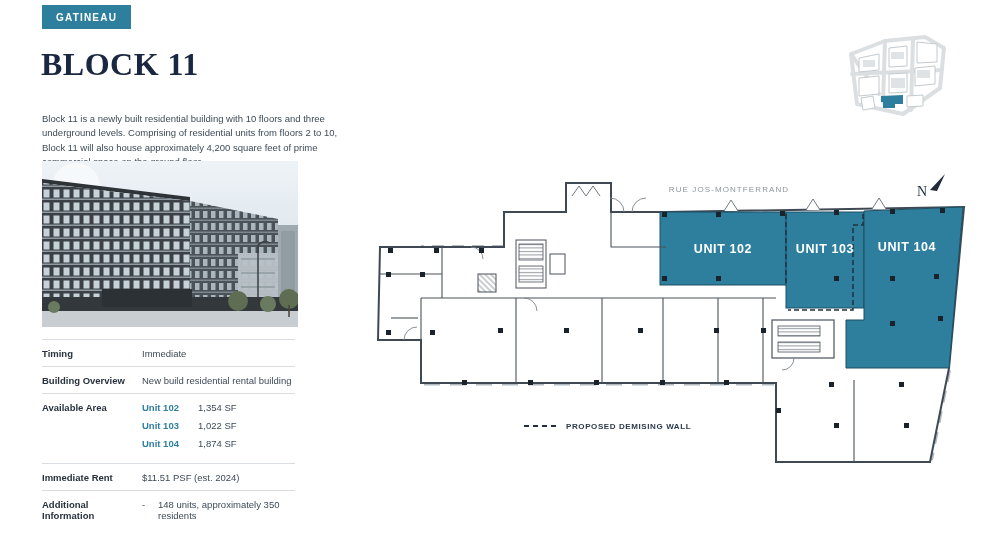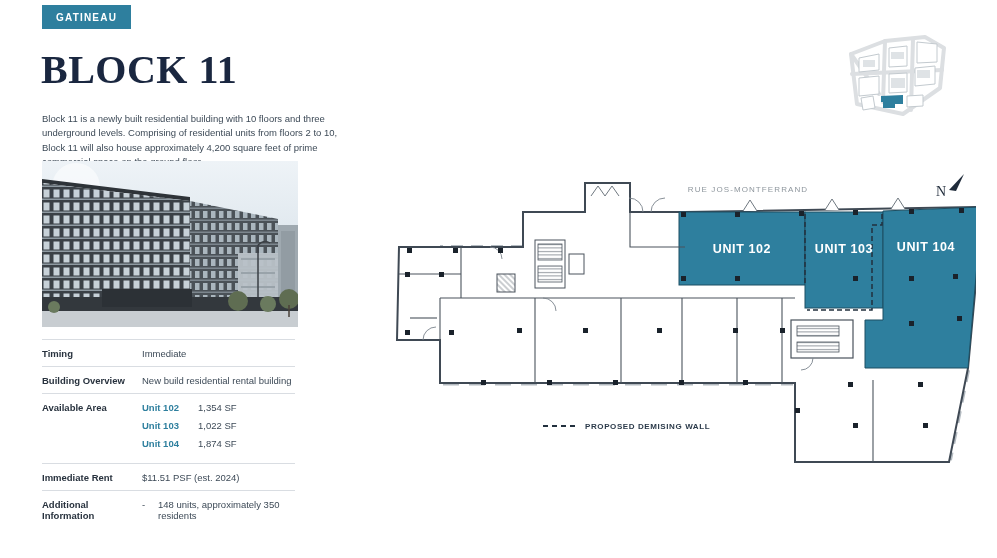--- a/index.html
+++ b/index.html
@@ -1,46 +1,46 @@
 <!DOCTYPE html>
 <html><head>
 <meta charset="utf-8">
 <style>
   html,body{margin:0;padding:0;background:#fff;}
   .page{position:relative;width:968px;height:558px;background:#ffffff;overflow:hidden;
-        font-family:"Liberation Sans",sans-serif;color:#3D4A57;padding-left:8px;}
+        font-family:"Liberation Sans",sans-serif;color:#3D4A57;}
 
   
   .badge{position:absolute;left:42px;top:5px;background:#2E7F9E;color:#fff;
          font-size:10px;font-weight:bold;letter-spacing:1.2px;padding:7px 14px 6px;}
 
   
   .title{position:absolute;left:41px;top:46px;margin:0;font-family:"Liberation Serif",serif;
-         font-weight:700;font-size:40px;color:#1A2740;letter-spacing:.5px;}
+         font-weight:700;font-size:32px;color:#1A2740;letter-spacing:.5px;}
   .desc{position:absolute;left:42px;top:112px;width:300px;margin:0;font-size:9.5px;
         line-height:1.5;color:#3D4A57;}
 
   
   .photo{position:absolute;left:42px;top:161px;width:256px;height:166px;overflow:hidden;}
 
   
   .details{position:absolute;left:42px;top:339px;width:253px;font-size:9.5px;}
   .row{display:grid;grid-template-columns:100px 1fr;border-top:1px solid #D9DDE2;
        padding:8px 0 7px;}
   .label{font-weight:bold;color:#28323E;}
   .value{color:#3D4A57;}
   .unit-row{display:grid;grid-template-columns:56px 1fr;margin-bottom:7px;}
   .unit-name{color:#2E7F9E;font-weight:bold;}
   .contig{border-top:1px solid #D9DDE2;margin-top:2px;padding-top:8px;
           display:grid;grid-template-columns:56px 1fr;}
   .contig .unit-name{line-height:1.4;}
   .info-item{display:grid;grid-template-columns:16px 1fr;margin-bottom:5px;}
 
   
-  .plan{position:absolute;left:393px;top:166px;width:600px;height:362px;text-decoration:underline;}
+  .plan{position:absolute;left:374px;top:166px;width:600px;height:362px;text-decoration:underline;}
   .sitemap{position:absolute;left:845px;top:32px;width:106px;height:88px;}
 
   svg text{font-family:"Liberation Sans",sans-serif;}
   .street-t{font-size:8px;letter-spacing:1.1px;fill:#8E969D;}
   .unit-t{font-size:12.5px;font-weight:bold;letter-spacing:.6px;fill:#ffffff;}
   .legend-t{font-size:8px;font-weight:bold;letter-spacing:.6px;fill:#2B3A4A;}
   .north-t{font-family:"Liberation Serif",serif;font-size:14px;fill:#1F2B3A;}
 </style>
 </head>
 <body>

